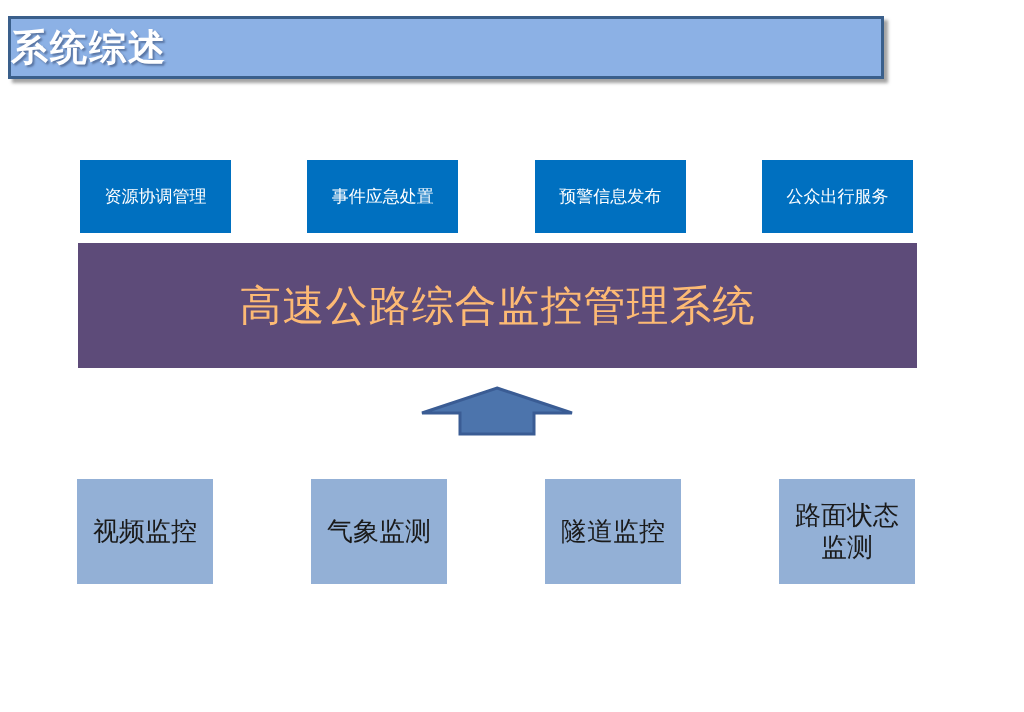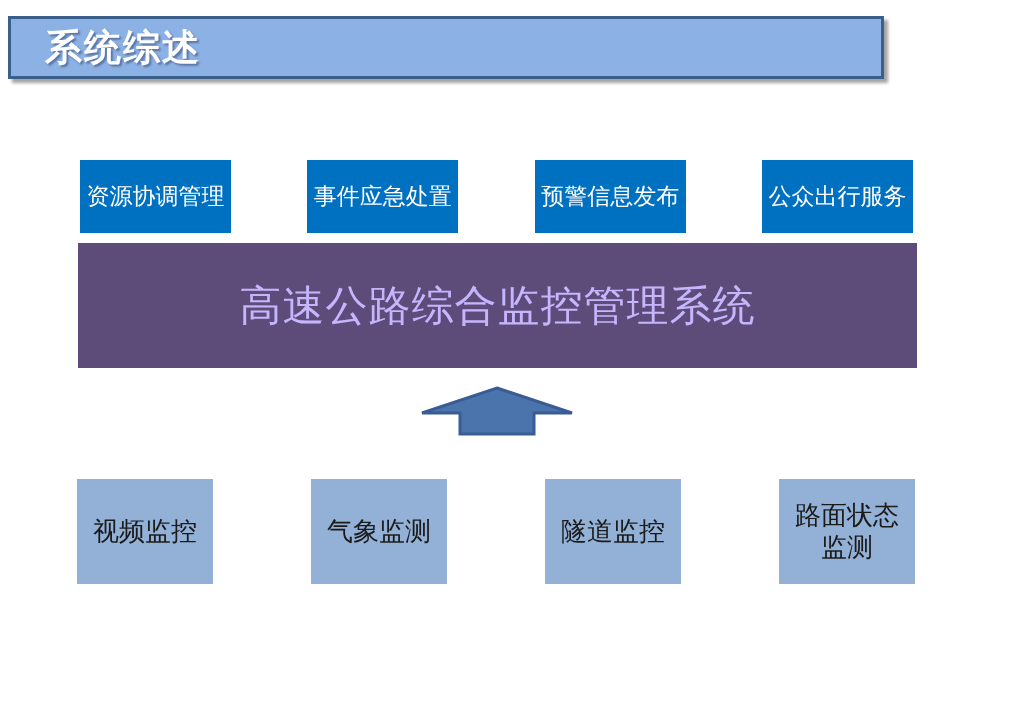--- a/index.html
+++ b/index.html
@@ -21,51 +21,50 @@
     background: #8CB1E5;
     border: 3px solid #3A5F8B;
     box-shadow: 4px 4px 3px rgba(90,90,90,0.55);
     display: flex;
     align-items: center;
   }
   .header-title {
     color: #ffffff;
     font-size: 37px;
     font-weight: bold;
-    padding-left: 34px;
     letter-spacing: 2px;
     text-shadow: 2px 2px 2px rgba(50,70,110,0.55);
   }
 
   
   .top-row {
     position: absolute;
     left: 80px; top: 160px;
     width: 833px; height: 73px;
     display: flex;
     justify-content: space-between;
   }
   .top-box {
     width: 151px; height: 73px;
     background: #0070C0;
     color: #ffffff;
-    font-size: 23px;
+    font-size: 17px;
     display: flex;
     align-items: center;
     justify-content: center;
     text-align: center;
   }
 
   
   .core-box {
     position: absolute;
     left: 78px; top: 243px;
     width: 839px; height: 125px;
     background: #5D4B79;
-    color: #c4b5fd;
+    color: #fdba74;
     font-size: 42px;
     font-weight: 400;
     letter-spacing: 1px;
     display: flex;
     align-items: center;
     justify-content: center;
     text-align: center;
   }
 
   

